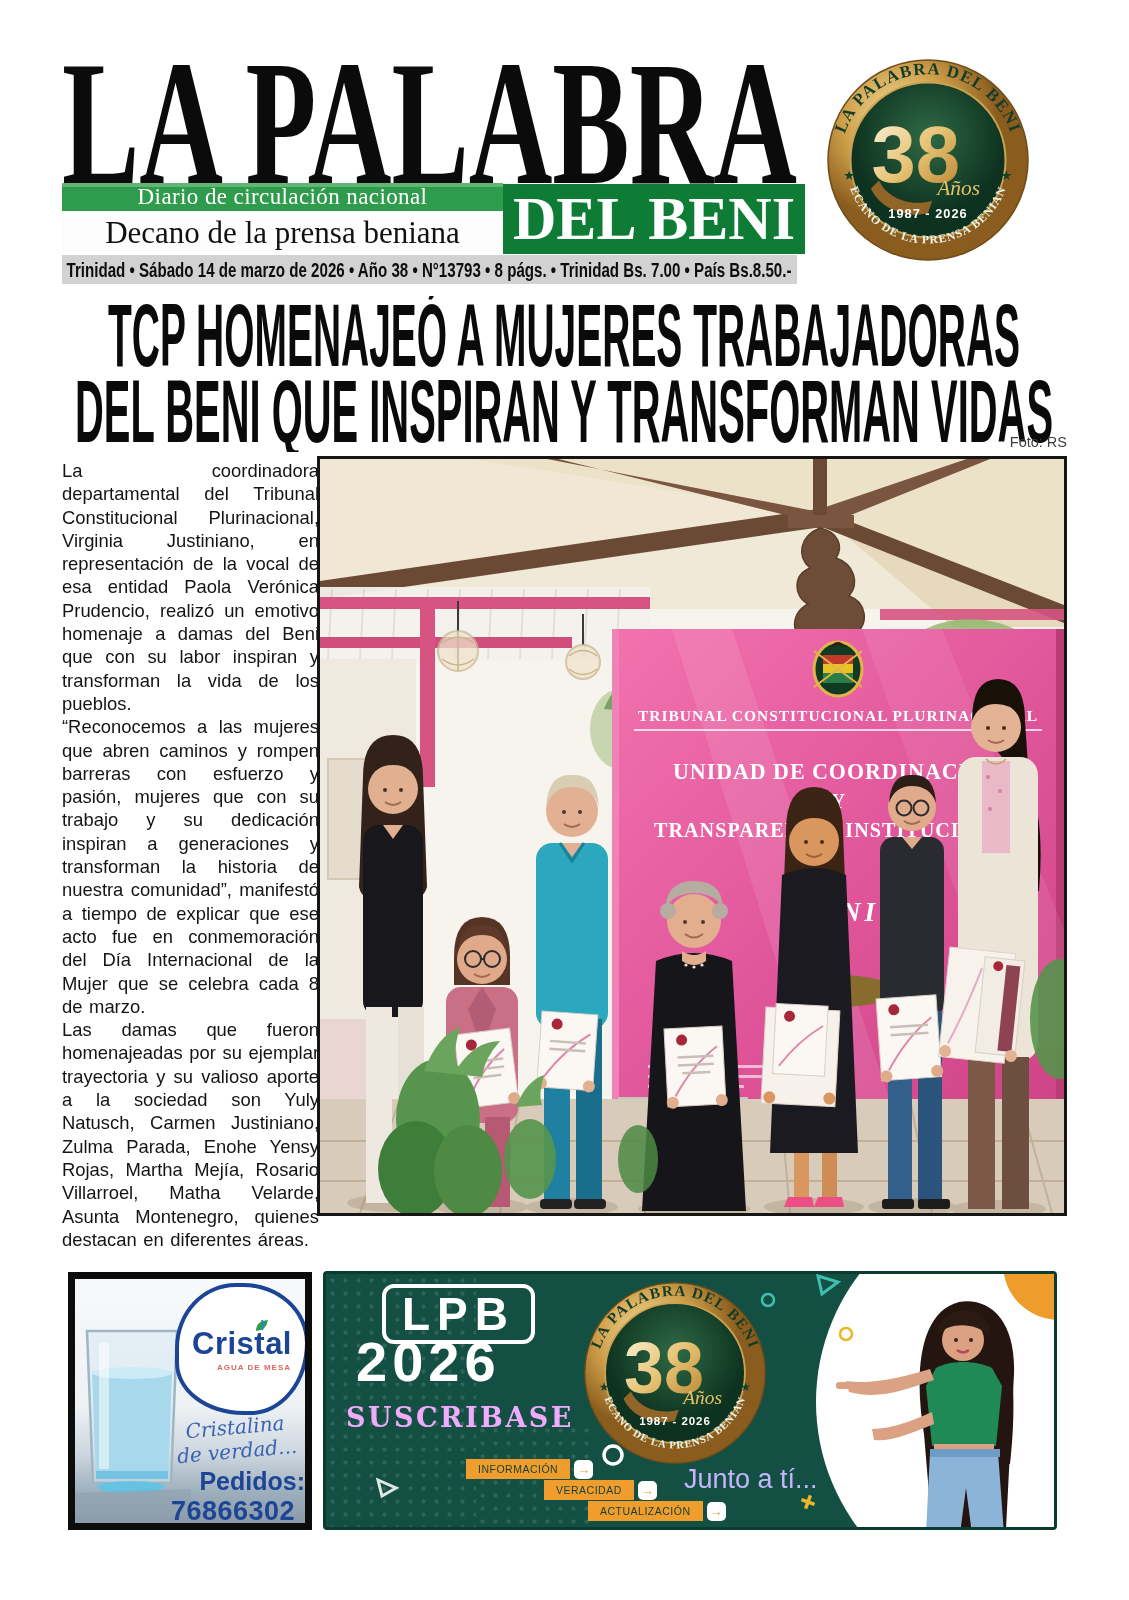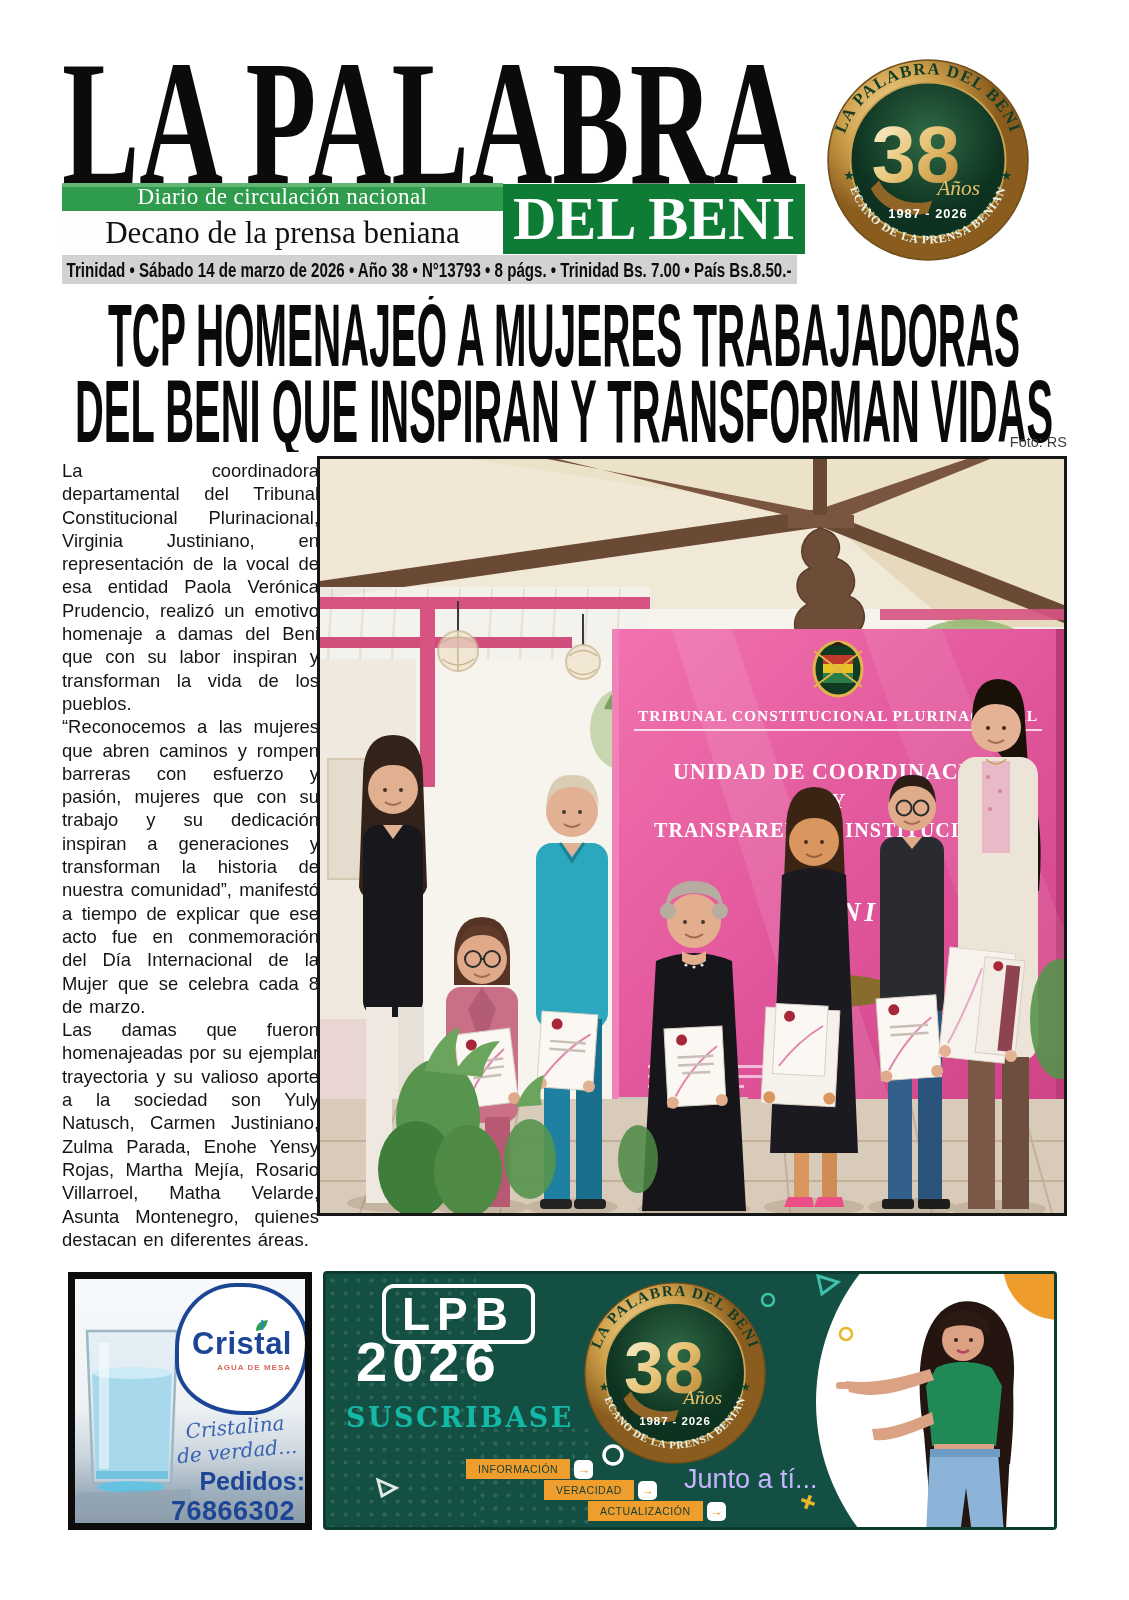--- a/index.html
+++ b/index.html
@@ -41,21 +41,21 @@
   #cristal-orders .lbl{font-size:25px;text-align:right;}
   #cristal-orders .ph{font-size:27px;letter-spacing:.5px;}
 
   
   #lpb{left:323px;top:1271px;width:734px;height:259px;background:#134f42;border:3px solid #0c3b31;
        box-sizing:border-box;overflow:hidden;border-radius:4px;}
   .dots{background-image:radial-gradient(circle,rgba(255,255,255,.12) 1.8px,transparent 2.4px);background-size:13px 13px;}
   #lpb-line1{left:56px;top:10px;border:4px solid #fff;border-radius:12px;padding:0 16px;
              color:#fff;font-size:46px;font-weight:bold;letter-spacing:7px;line-height:52px;}
   #lpb-line2{left:30px;top:55px;color:#fff;font-size:56px;font-weight:bold;letter-spacing:5px;}
-  #lpb-line3{left:20px;top:128px;color:#14b8a6;font-size:27px;font-weight:bold;letter-spacing:2.5px;
+  #lpb-line3{left:20px;top:128px;color:#f0abfc;font-size:27px;font-weight:bold;letter-spacing:2.5px;
              font-family:"DejaVu Serif",serif;}
   #lpb-slogan{left:330px;top:190px;color:#c4b5fd;font-size:27px;margin-left:28px;}
   .lpb-btnrow{position:absolute;display:flex;align-items:center;gap:4px;}
   .lpb-pill{background:#ef9d2c;color:#163f33;font-size:10.5px;font-weight:normal;letter-spacing:.5px;
             padding:4px 12px;border-radius:0;white-space:nowrap;}
   .lpb-arrow{width:19px;height:19px;background:#fff;border-radius:5px;color:#ef9d2c;font-weight:bold;
              font-size:13px;display:flex;align-items:center;justify-content:center;}
   #lpb-badge{left:257px;top:7px;}
 </style>
 </head>

